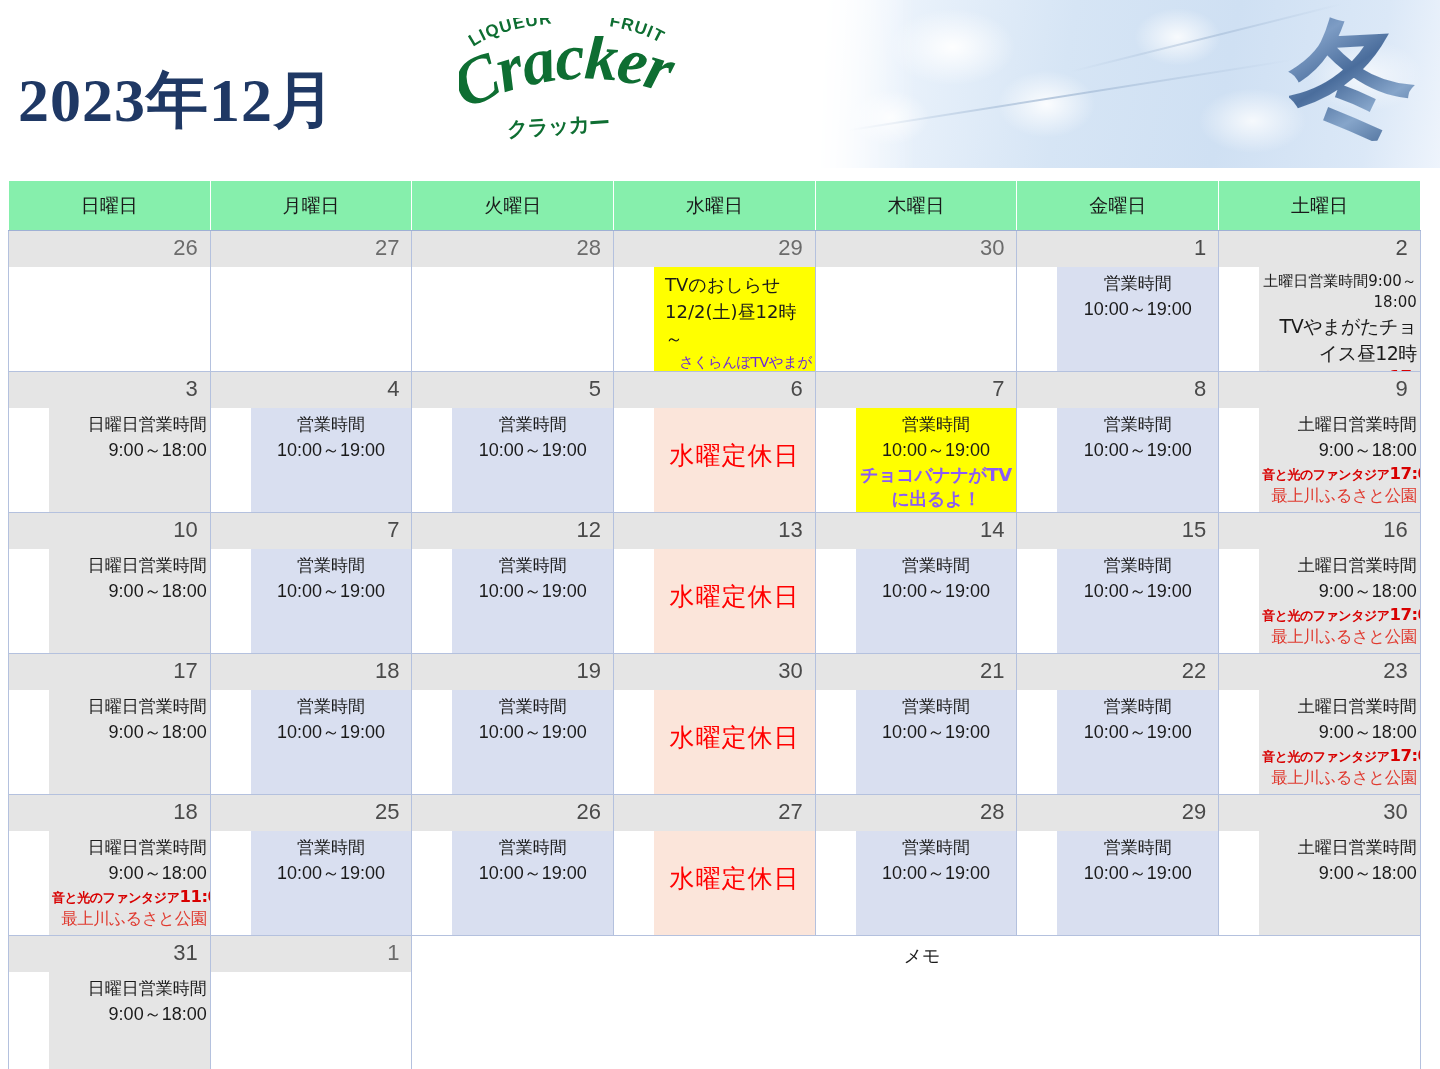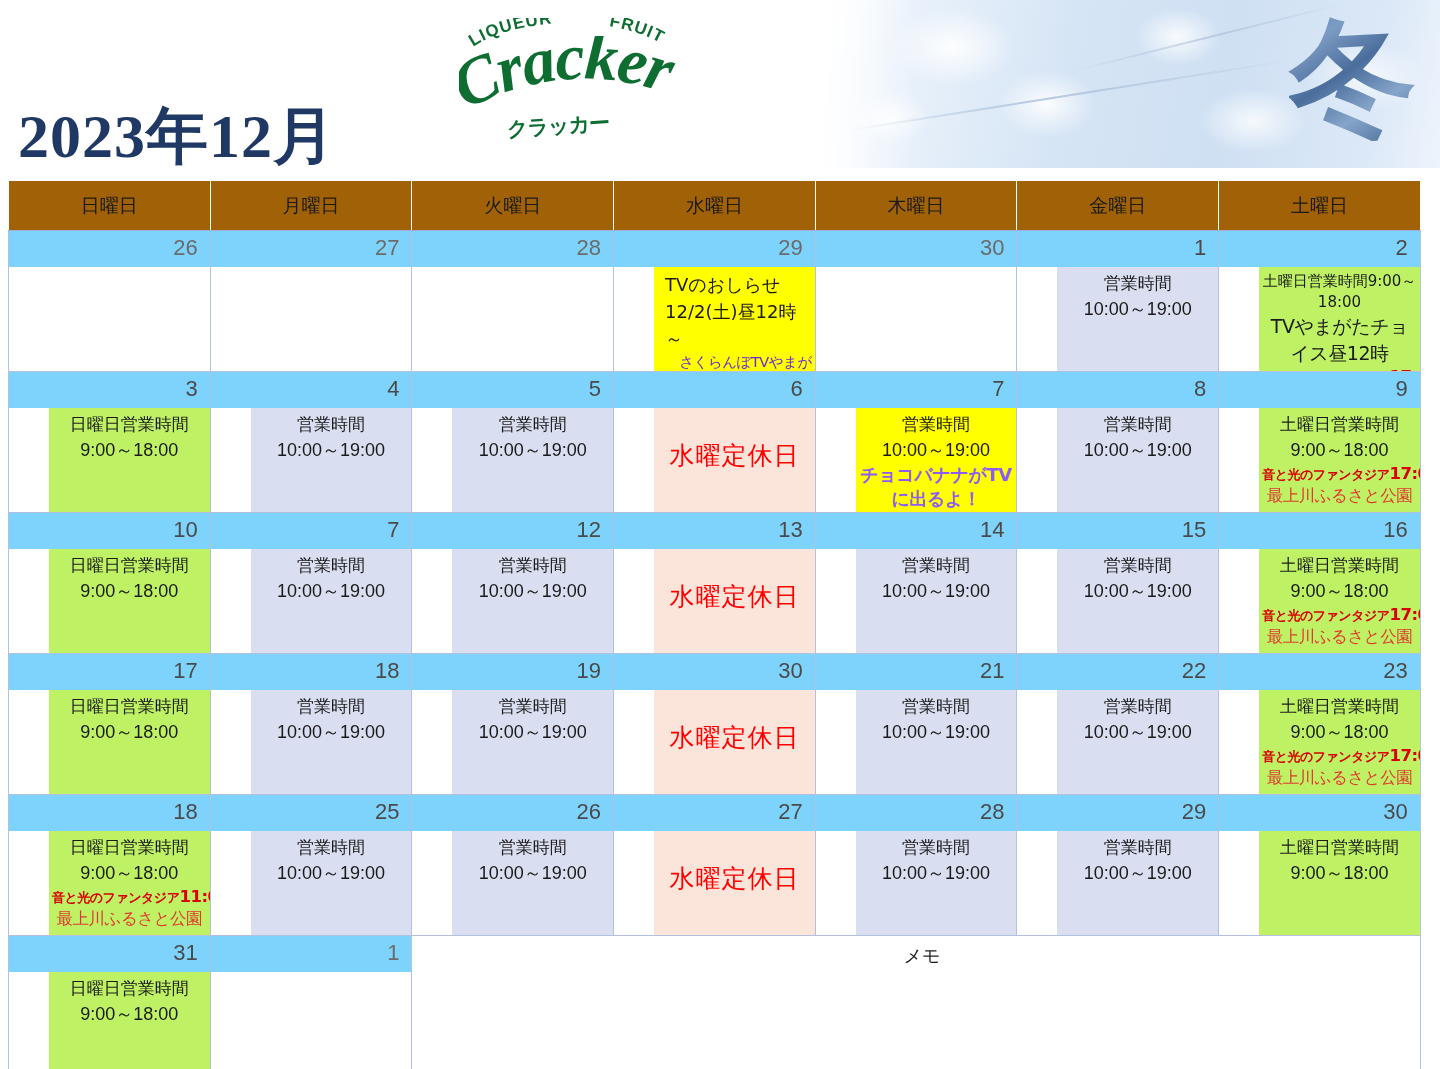--- a/index.html
+++ b/index.html
@@ -26,21 +26,20 @@
   .month-title {
     position: absolute;
     left: 18px;
     top: 58px;
     font-size: 62px;
     font-weight: bold;
     color: #1f3864;
     letter-spacing: 1px;
     font-family: "Liberation Serif", "DejaVu Serif", serif;
     white-space: nowrap;
-    margin-top: 36px;
   }
 
   
   .logo {
     position: absolute;
     left: 455px;
     top: 8px;
     width: 230px;
     height: 150px;
   }
@@ -149,21 +148,21 @@
     position: absolute;
     left: 8px;
     top: 180px;
     width: 1412px;
     border-collapse: collapse;
     table-layout: fixed;
   }
   .calendar col { width: 201.7px; }
 
   .calendar th {
-    background: #a16207;
+    background: #86efac;
     border: 1px solid #ffffff;
     border-bottom: 1px solid #9fb0d4;
     height: 47px;
     font-size: 19px;
     font-weight: normal;
     color: #1a1a1a;
     text-align: center;
     font-family: "DejaVu Sans", sans-serif;
     vertical-align: middle;
   }
@@ -186,38 +185,38 @@
   tr.week-last .cell { height: 136px; }
 
   .daynum {
     flex: 0 0 36px;
     text-align: right;
     padding: 4px 12px 0 0;
     font-size: 22px;
     color: #4a4a4a;
     font-family: "Liberation Sans", sans-serif;
     line-height: 1.2;
-    background: #7dd3fc;
+    background: #e5e5e5;
     box-sizing: border-box;
   }
   .daynum.muted { color: #6b6b6b; }
 
   .body {
     flex: 1 1 auto;
     box-sizing: border-box;
     padding: 4px 3px 0 3px;
     text-align: center;
     font-family: "DejaVu Sans", sans-serif;
     overflow: hidden;
     margin-left: 40px;
   }
 
   
   .bg-none   { background: #ffffff; }
-  .bg-green  { background: #bef264; }
+  .bg-green  { background: #e5e5e5; text-align: right; }
   .bg-blue   { background: #d9dff0; }
   .bg-peach  { background: #fbe5da; }
   .bg-yellow { background: #ffff00; }
 
   .hours-label {
     font-size: 17px;
     color: #1a1a1a;
     line-height: 1.45;
     font-family: "DejaVu Sans", sans-serif;
   }

